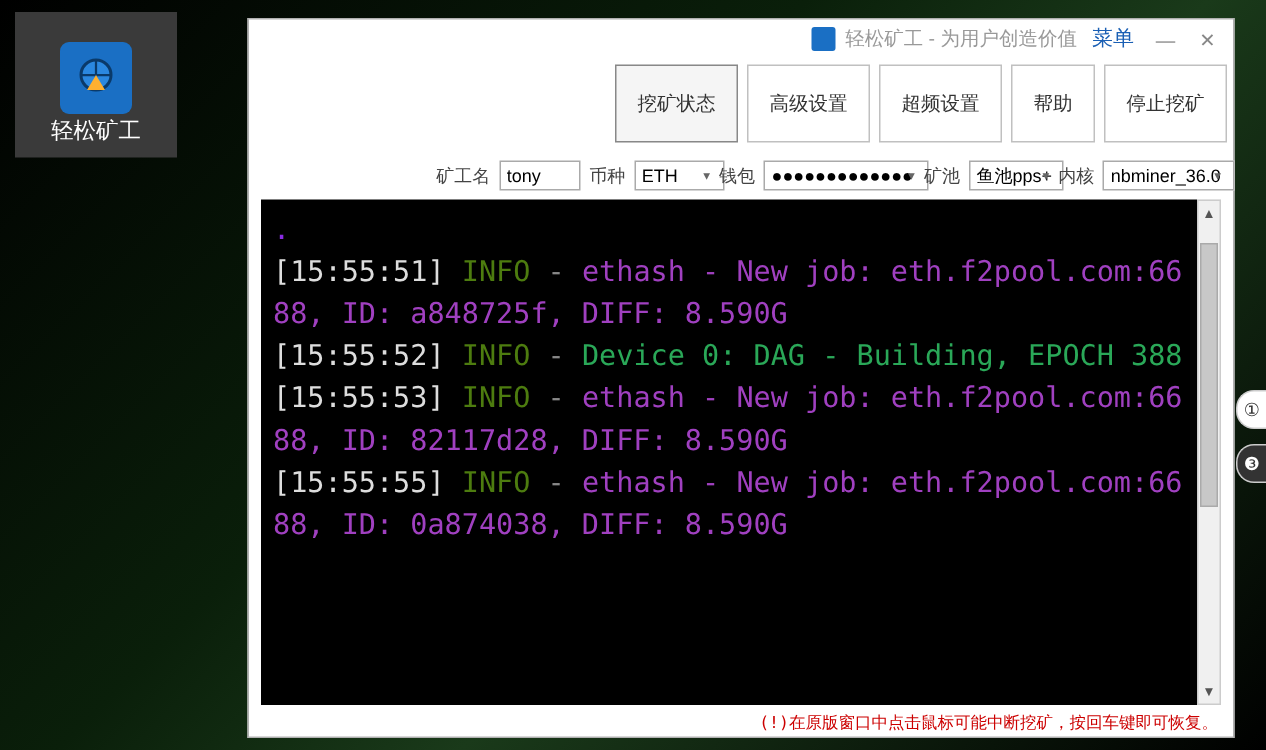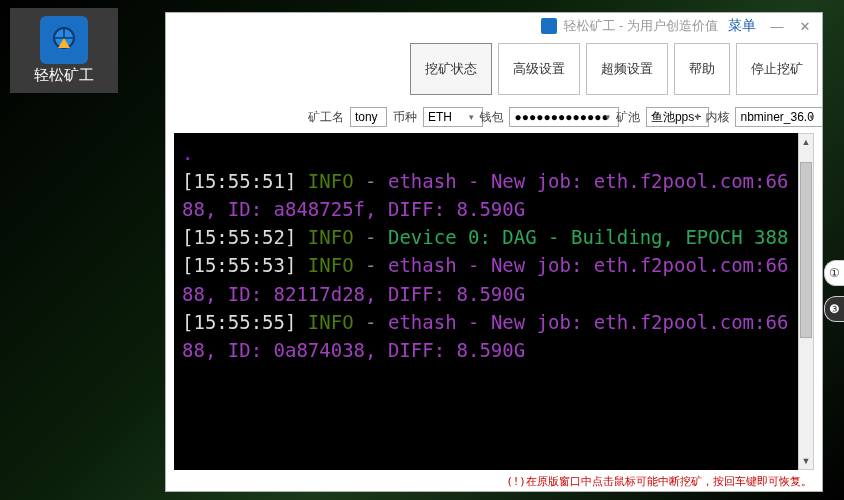--- a/index.html
+++ b/index.html
@@ -7,21 +7,21 @@
   width: 844px; height: 500px;
   background: linear-gradient(135deg, #000 0%, #0a1f0a 40%, #1a3a1a 60%, #000 100%);
   font-family: "Microsoft YaHei", Arial, sans-serif;
   font-size: 12px;
   position: relative;
   overflow: hidden;
 }
 .desktop-icon {
   position: absolute; top: 8px; left: 10px;
   width: 108px; text-align: center;
-  background: #3a3a3a; padding: 4px 0 8px;
+  background: #3a3a3a; padding: 16px 0 8px;
 }
 .desktop-icon .ic {
   width: 48px; height: 48px; margin: 4px auto 2px;
   background: #1a6fc4; border-radius: 6px;
   display: flex; align-items: center; justify-content: center;
 }
 .desktop-icon .ic svg { width: 32px; height: 32px; }
 .desktop-icon .lbl { color: #fff; font-size: 15px; }
 .win {
   position: absolute; top: 12px; left: 165px;
@@ -51,21 +51,21 @@
   display: flex; align-items: center; gap: 6px;
   padding: 4px 8px 6px; font-size: 12px; color: #444;
 }
 .params label { white-space: nowrap; }
 .params input, .params select {
   border: 1px solid #aaa; height: 20px; padding: 0 4px;
   font-size: 12px; background: #fff;
 }
 .params .sel { display: flex; align-items: center; }
 .params .sel::after { content: "▾"; margin-left: -14px; pointer-events: none; color: #666; font-size: 9px; }
-.w-name { width: 37px; }
+.w-name { width: 54px; }
 .w-coin { width: 60px; }
 .w-wallet { width: 110px; }
 .w-pool { width: 63px; }
 .w-kernel { width: 88px; }
 .console-wrap {
   flex: 1; margin: 0 8px; position: relative;
   display: flex;
 }
 .console {
   flex: 1; background: #000; color: #fff;

